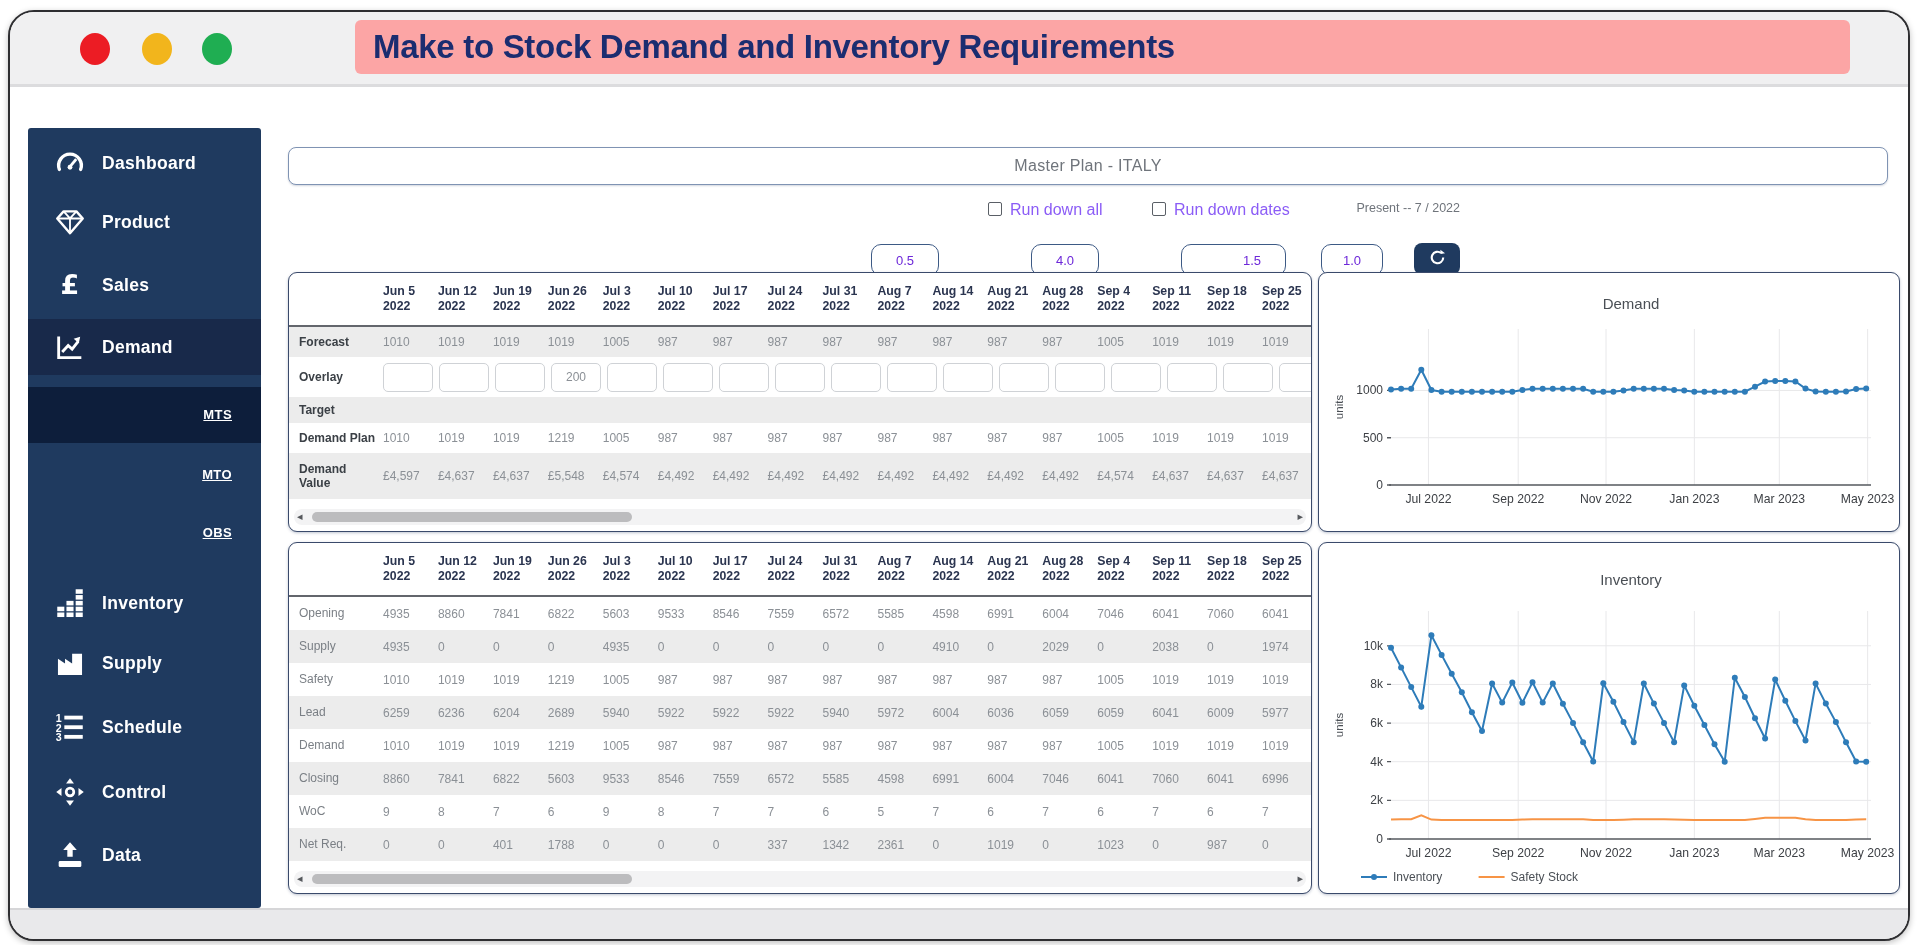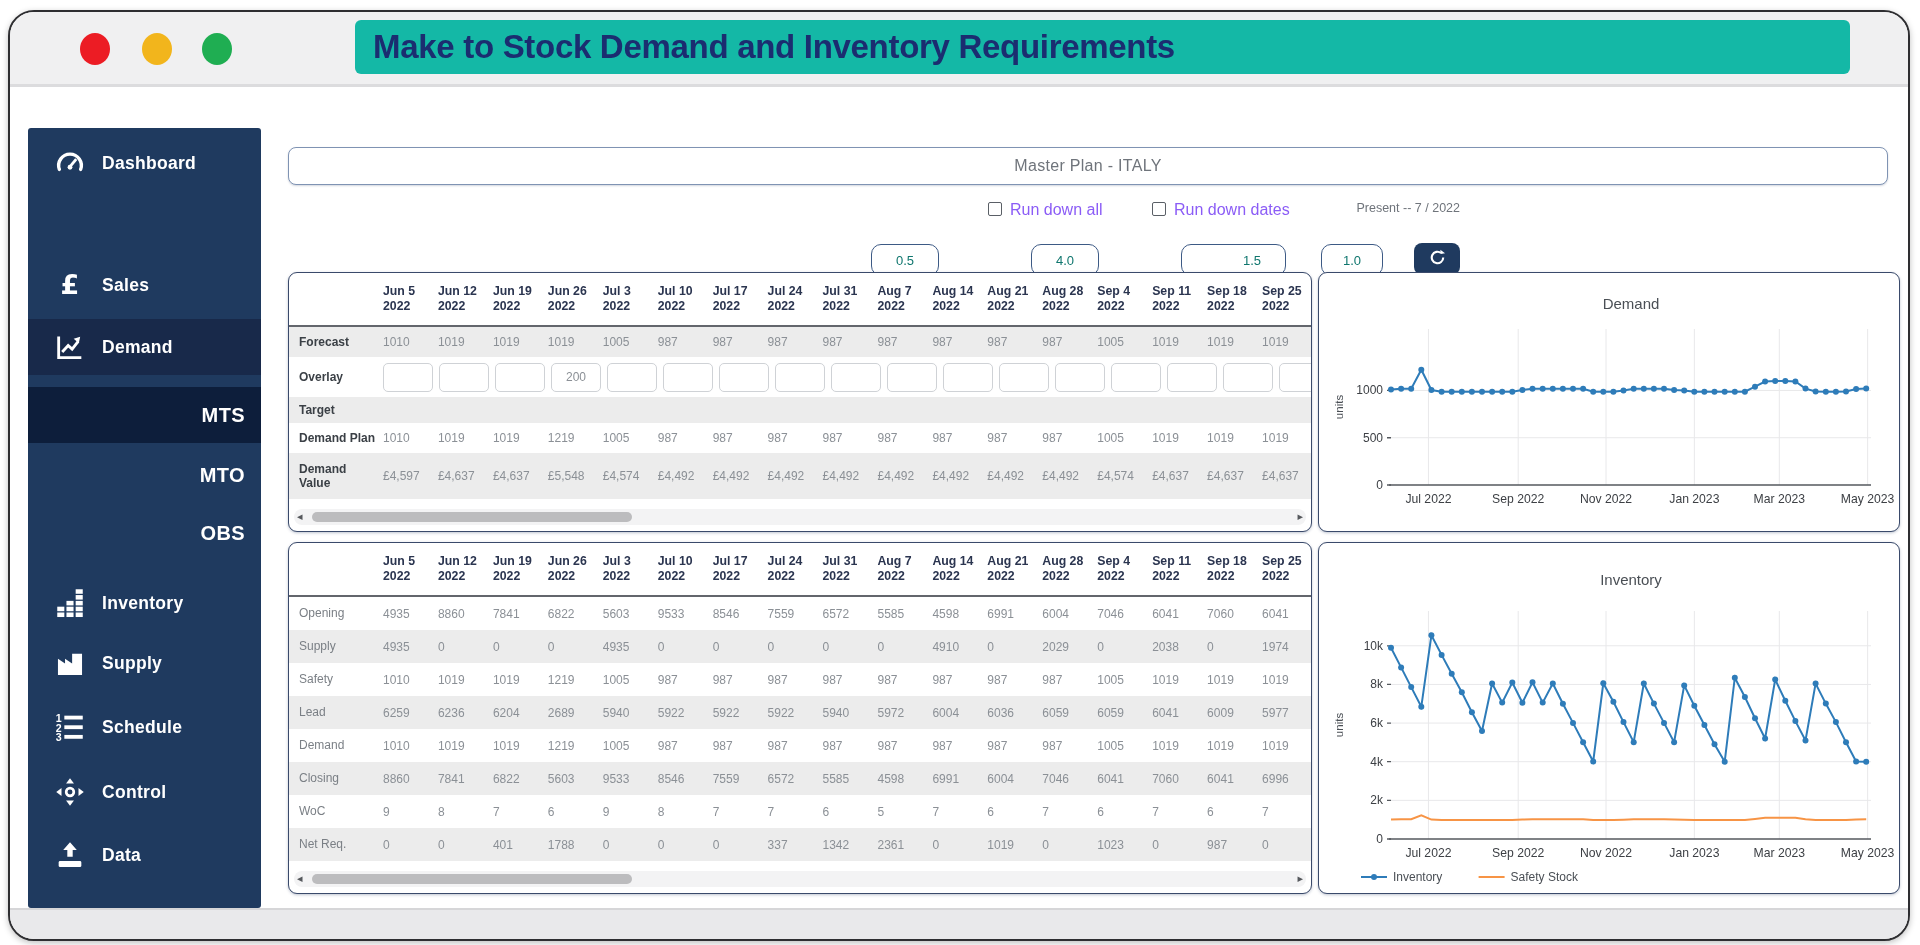--- a/index.html
+++ b/index.html
@@ -5,43 +5,43 @@
   html,body{margin:0;padding:0;width:1920px;height:945px;background:#fff;overflow:hidden;
     font-family:"Liberation Sans",sans-serif;-webkit-font-smoothing:antialiased;}
   .window{position:absolute;left:8px;top:10px;width:1898px;height:927px;background:#fff;
     border:2px solid #2e2e31;border-radius:26px;overflow:hidden;box-shadow:0 2px 6px rgba(0,0,0,.25);}
   
   .titlebar{position:absolute;left:0;top:0;width:100%;height:72px;background:#f0f0f1;border-bottom:3px solid #dcdcde;}
   .dot{position:absolute;top:21px;width:30px;height:32px;border-radius:50%;}
   .dot.red{left:70px;background:#ec1c24;}
   .dot.amber{left:132px;background:#f2b51c;}
   .dot.green{left:192px;background:#1fae52;}
-  .title-box{position:absolute;left:345px;top:8px;width:1495px;height:54px;background:#14b8a6;border-radius:6px;}
+  .title-box{position:absolute;left:345px;top:8px;width:1495px;height:54px;background:#fca5a5;border-radius:6px;}
   .title-box span{display:block;padding-left:18px;line-height:54px;font-size:33px;font-weight:600;color:#1b2d70;letter-spacing:-0.3px;}
   .bottombar{position:absolute;left:0;bottom:0;width:100%;height:29px;background:#e9e9eb;border-top:2px solid #d6d6d8;}
   
   .sidebar{position:absolute;left:18px;top:116px;width:233px;height:780px;background:#1f3a5f;border-radius:3px;}
   .sb-item{position:absolute;left:0;width:100%;height:56px;cursor:pointer;}
   .sb-item .ic{position:absolute;left:22px;top:0;width:40px;height:56px;display:flex;align-items:center;justify-content:center;}
   .sb-item .lb{position:absolute;left:74px;top:0;line-height:56px;font-size:17.5px;font-weight:bold;color:#fff;letter-spacing:.3px;}
   .sb-item.active{background:#18294a;}
   .sb-sub{position:absolute;left:0;width:100%;height:56px;text-align:right;cursor:pointer;}
-  .sb-sub .lb{display:block;padding-right:16px;line-height:56px;font-size:20px;font-weight:bold;color:#fff;letter-spacing:.4px;}
+  .sb-sub .lb{display:block;padding-right:29px;line-height:56px;font-size:13px;font-weight:bold;color:#fff;letter-spacing:.4px;text-decoration:underline;}
   .sb-sub.active{background:#0d1e3b;}
   
   .plan-header{position:absolute;left:278px;top:135px;width:1598px;height:36px;background:#fff;
     border:1.5px solid #7f93b3;border-radius:8px;box-shadow:0 1px 2px rgba(30,50,90,.2);}
   .plan-header span{display:block;text-align:center;line-height:35px;font-size:16px;color:#6f747b;letter-spacing:.3px;}
   
   .ctl{position:absolute;font-size:16px;color:#8b5cf6;}
   .cbx{display:inline-block;width:12px;height:12px;border:1.4px solid #5a5f66;border-radius:2px;background:#fff;vertical-align:-1px;margin-right:8px;cursor:pointer;}
   .present{position:absolute;left:1280px;top:189px;width:170px;text-align:right;font-size:12.5px;color:#6f747b;}
   .plabel{position:absolute;top:239px;font-size:12.5px;color:#6f747b;text-align:right;margin-top:36px;}
   .pinput{position:absolute;top:232px;height:28px;border:1.6px solid #3d5a85;border-radius:10px;text-align:center;
-    font-size:13px;color:#0f766e;background:#fff;font-family:"Liberation Sans",sans-serif;outline:none;}
+    font-size:13px;color:#6d28d9;background:#fff;font-family:"Liberation Sans",sans-serif;outline:none;}
   .refresh-btn{position:absolute;left:1404px;top:231px;width:46px;height:32px;background:#1f3a5f;border:none;border-radius:8px;
     display:flex;align-items:center;justify-content:center;cursor:pointer;}
   
   .card{position:absolute;background:#fff;border:1.5px solid #3a4a6b;border-radius:9px;box-shadow:0 1px 3px rgba(40,60,100,.3);overflow:hidden;}
   #demand-table{left:278px;top:260px;width:1022px;height:258px;display:flex;flex-direction:column;}
   #demand-chart{left:1308px;top:260px;width:580px;height:258px;}
   #inventory-table{left:278px;top:530px;width:1022px;height:350px;display:flex;flex-direction:column;}
   #inventory-chart{left:1308px;top:530px;width:580px;height:350px;}
   
   .trow{display:grid;grid-template-columns:88px repeat(17,1fr);align-items:center;flex:0 0 auto;}
@@ -76,20 +76,29 @@
   <nav class="sidebar" id="sidebar">
       <div class="sb-item" style="top:7px">
         <span class="ic">
           <svg viewBox="0 0 24 24" width="34" height="34">
             <path d="M4.5 16.5a8 8 0 1 1 15 0" fill="none" stroke="#fff" stroke-width="2.4" stroke-linecap="round"></path>
             <line x1="12" y1="14.6" x2="16.4" y2="9.2" stroke="#fff" stroke-width="2"></line>
             <circle cx="12" cy="15" r="1.7" fill="#fff"></circle>
           </svg>
         </span>
         <span class="lb">Dashboard</span>
+      </div>
+      <div class="sb-item" style="top:66px">
+        <span class="ic">
+          <svg viewBox="0 0 24 24" width="34" height="34" fill="none" stroke="#fff" stroke-width="1.7" stroke-linejoin="round">
+            <path d="M7.5 4.5h9L21 9.5 12 20 3 9.5z"></path>
+            <path d="M3 9.5h18M7.5 4.5l4.5 5 4.5-5M12 9.5V20" stroke-width="1.3"></path>
+          </svg>
+        </span>
+        <span class="lb">Product</span>
       </div>
       <div class="sb-item" style="top:129px">
         <span class="ic">
           <span style="font-size:27px;font-weight:bold;color:#fff;font-family:'DejaVu Sans',sans-serif;line-height:34px;">£</span>
         </span>
         <span class="lb">Sales</span>
       </div>
       <div class="sb-item active" style="top:191px">
         <span class="ic">
           <svg viewBox="0 0 24 24" width="34" height="34">

